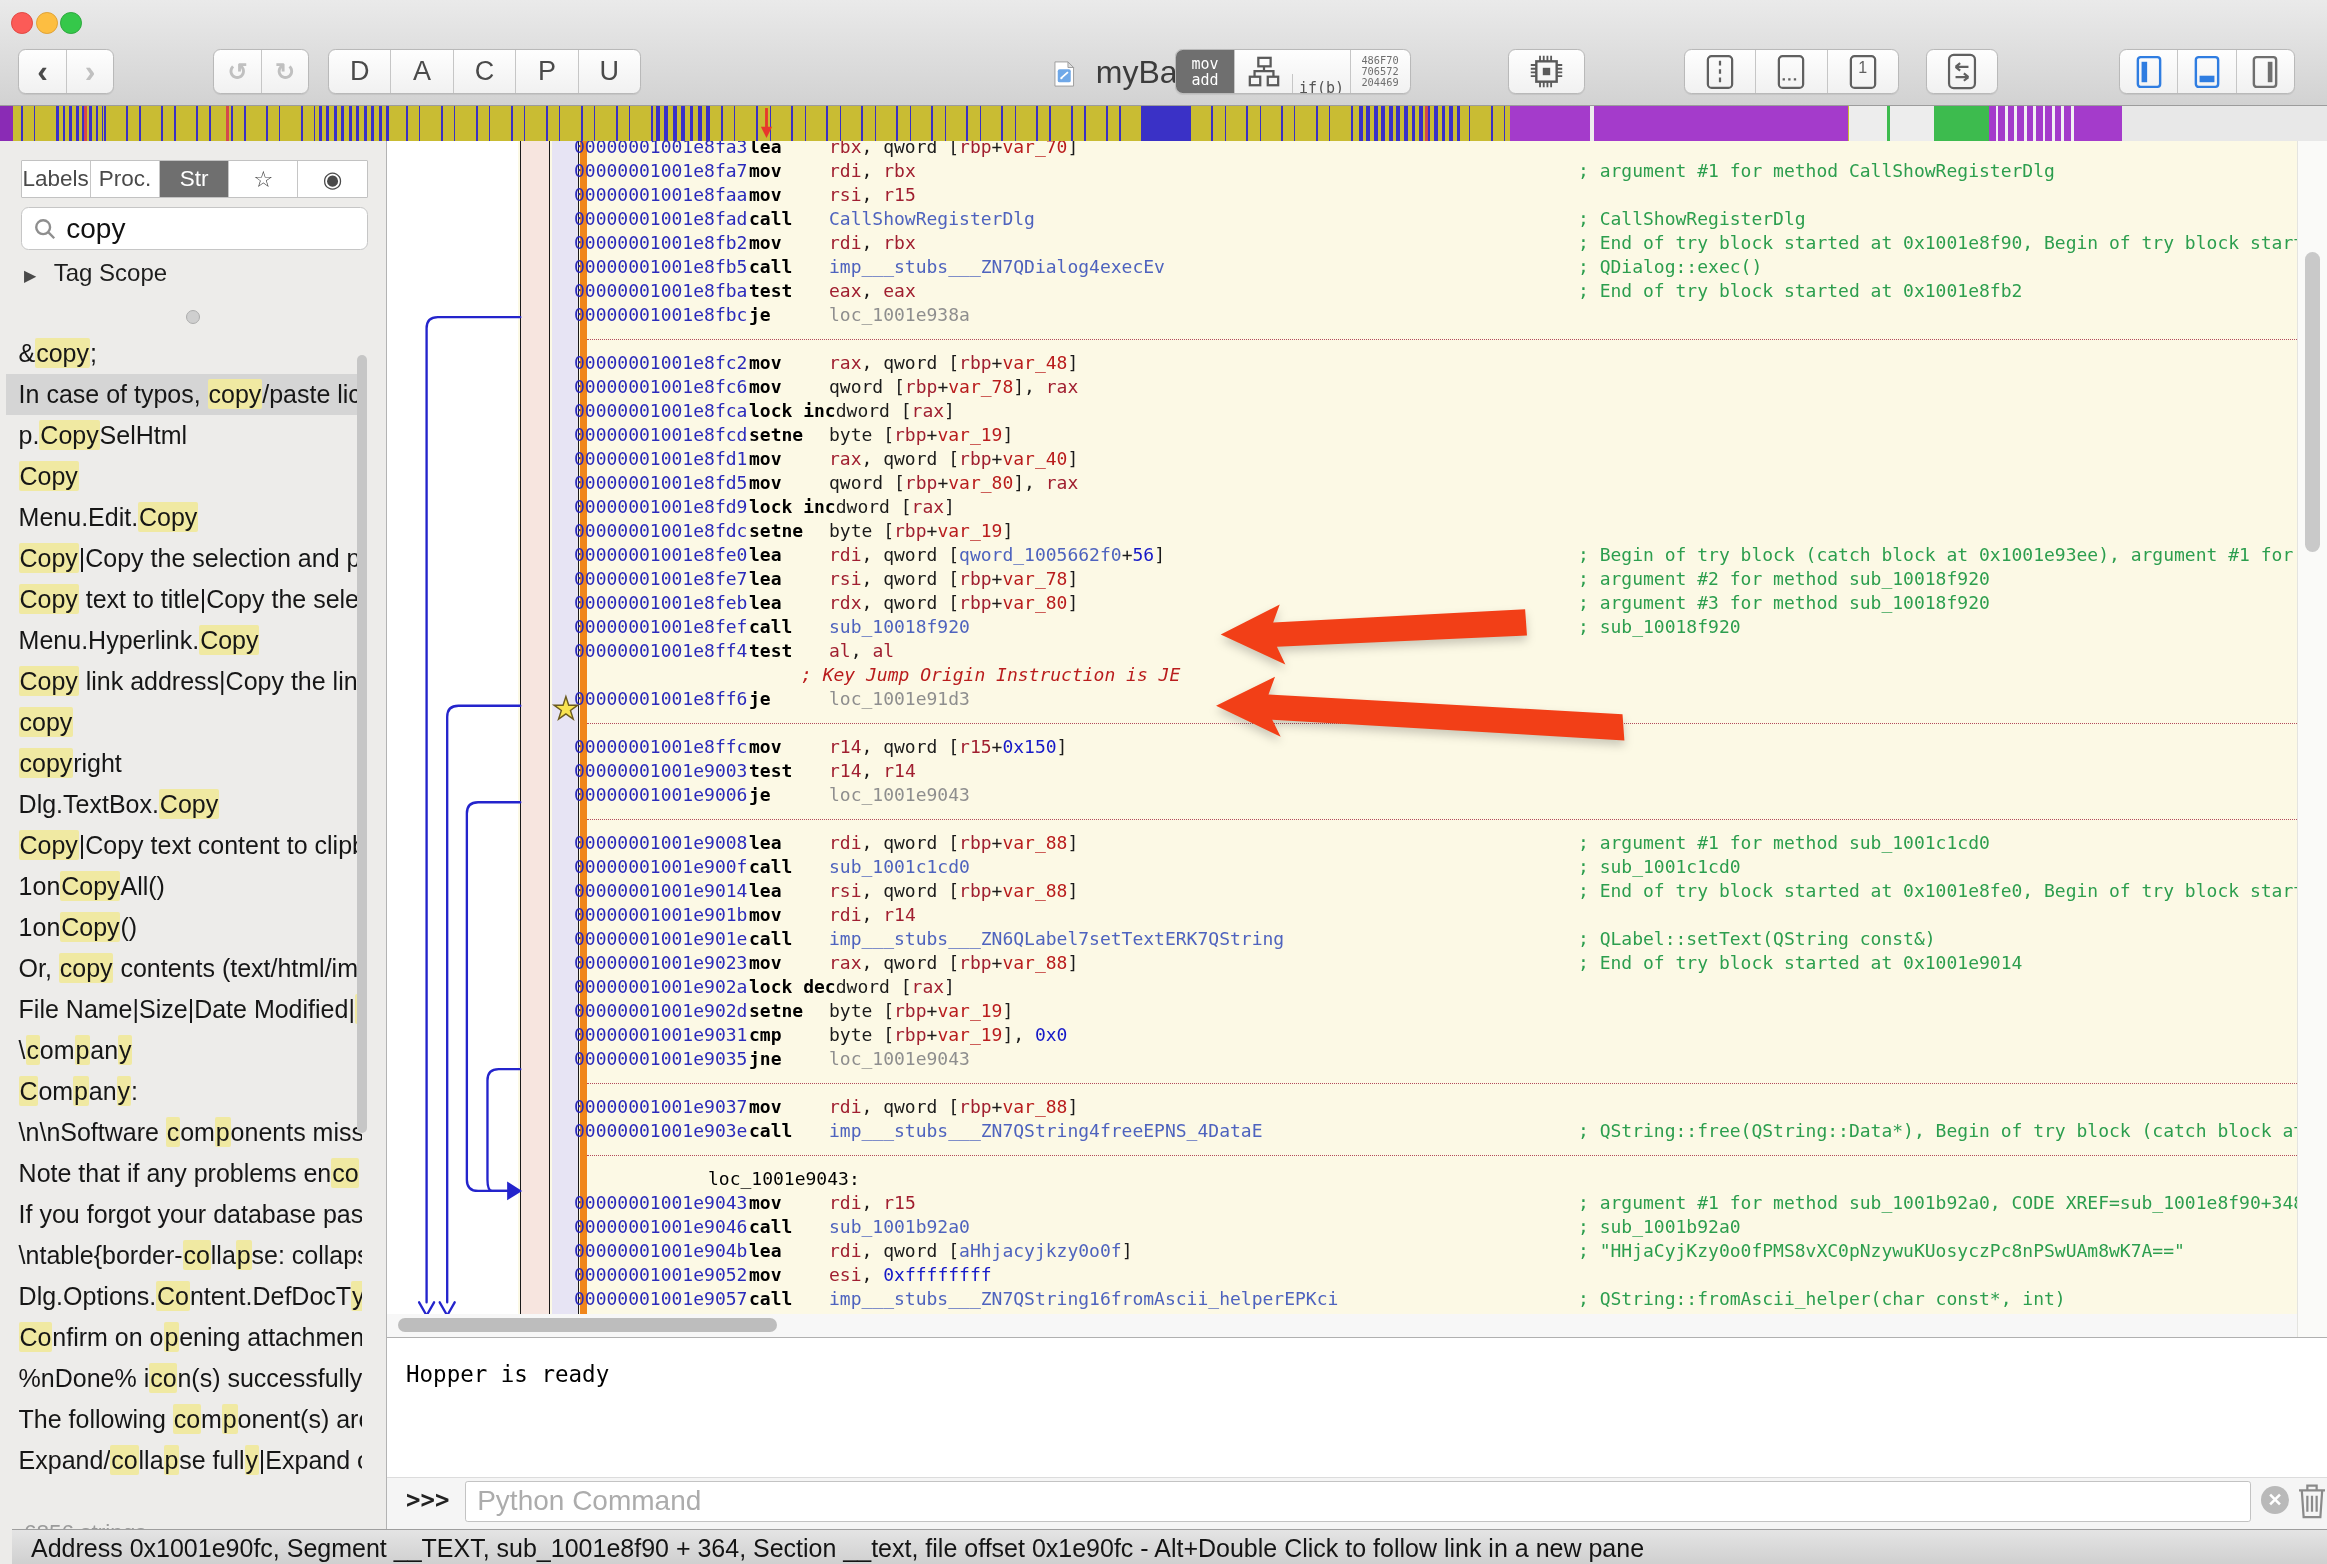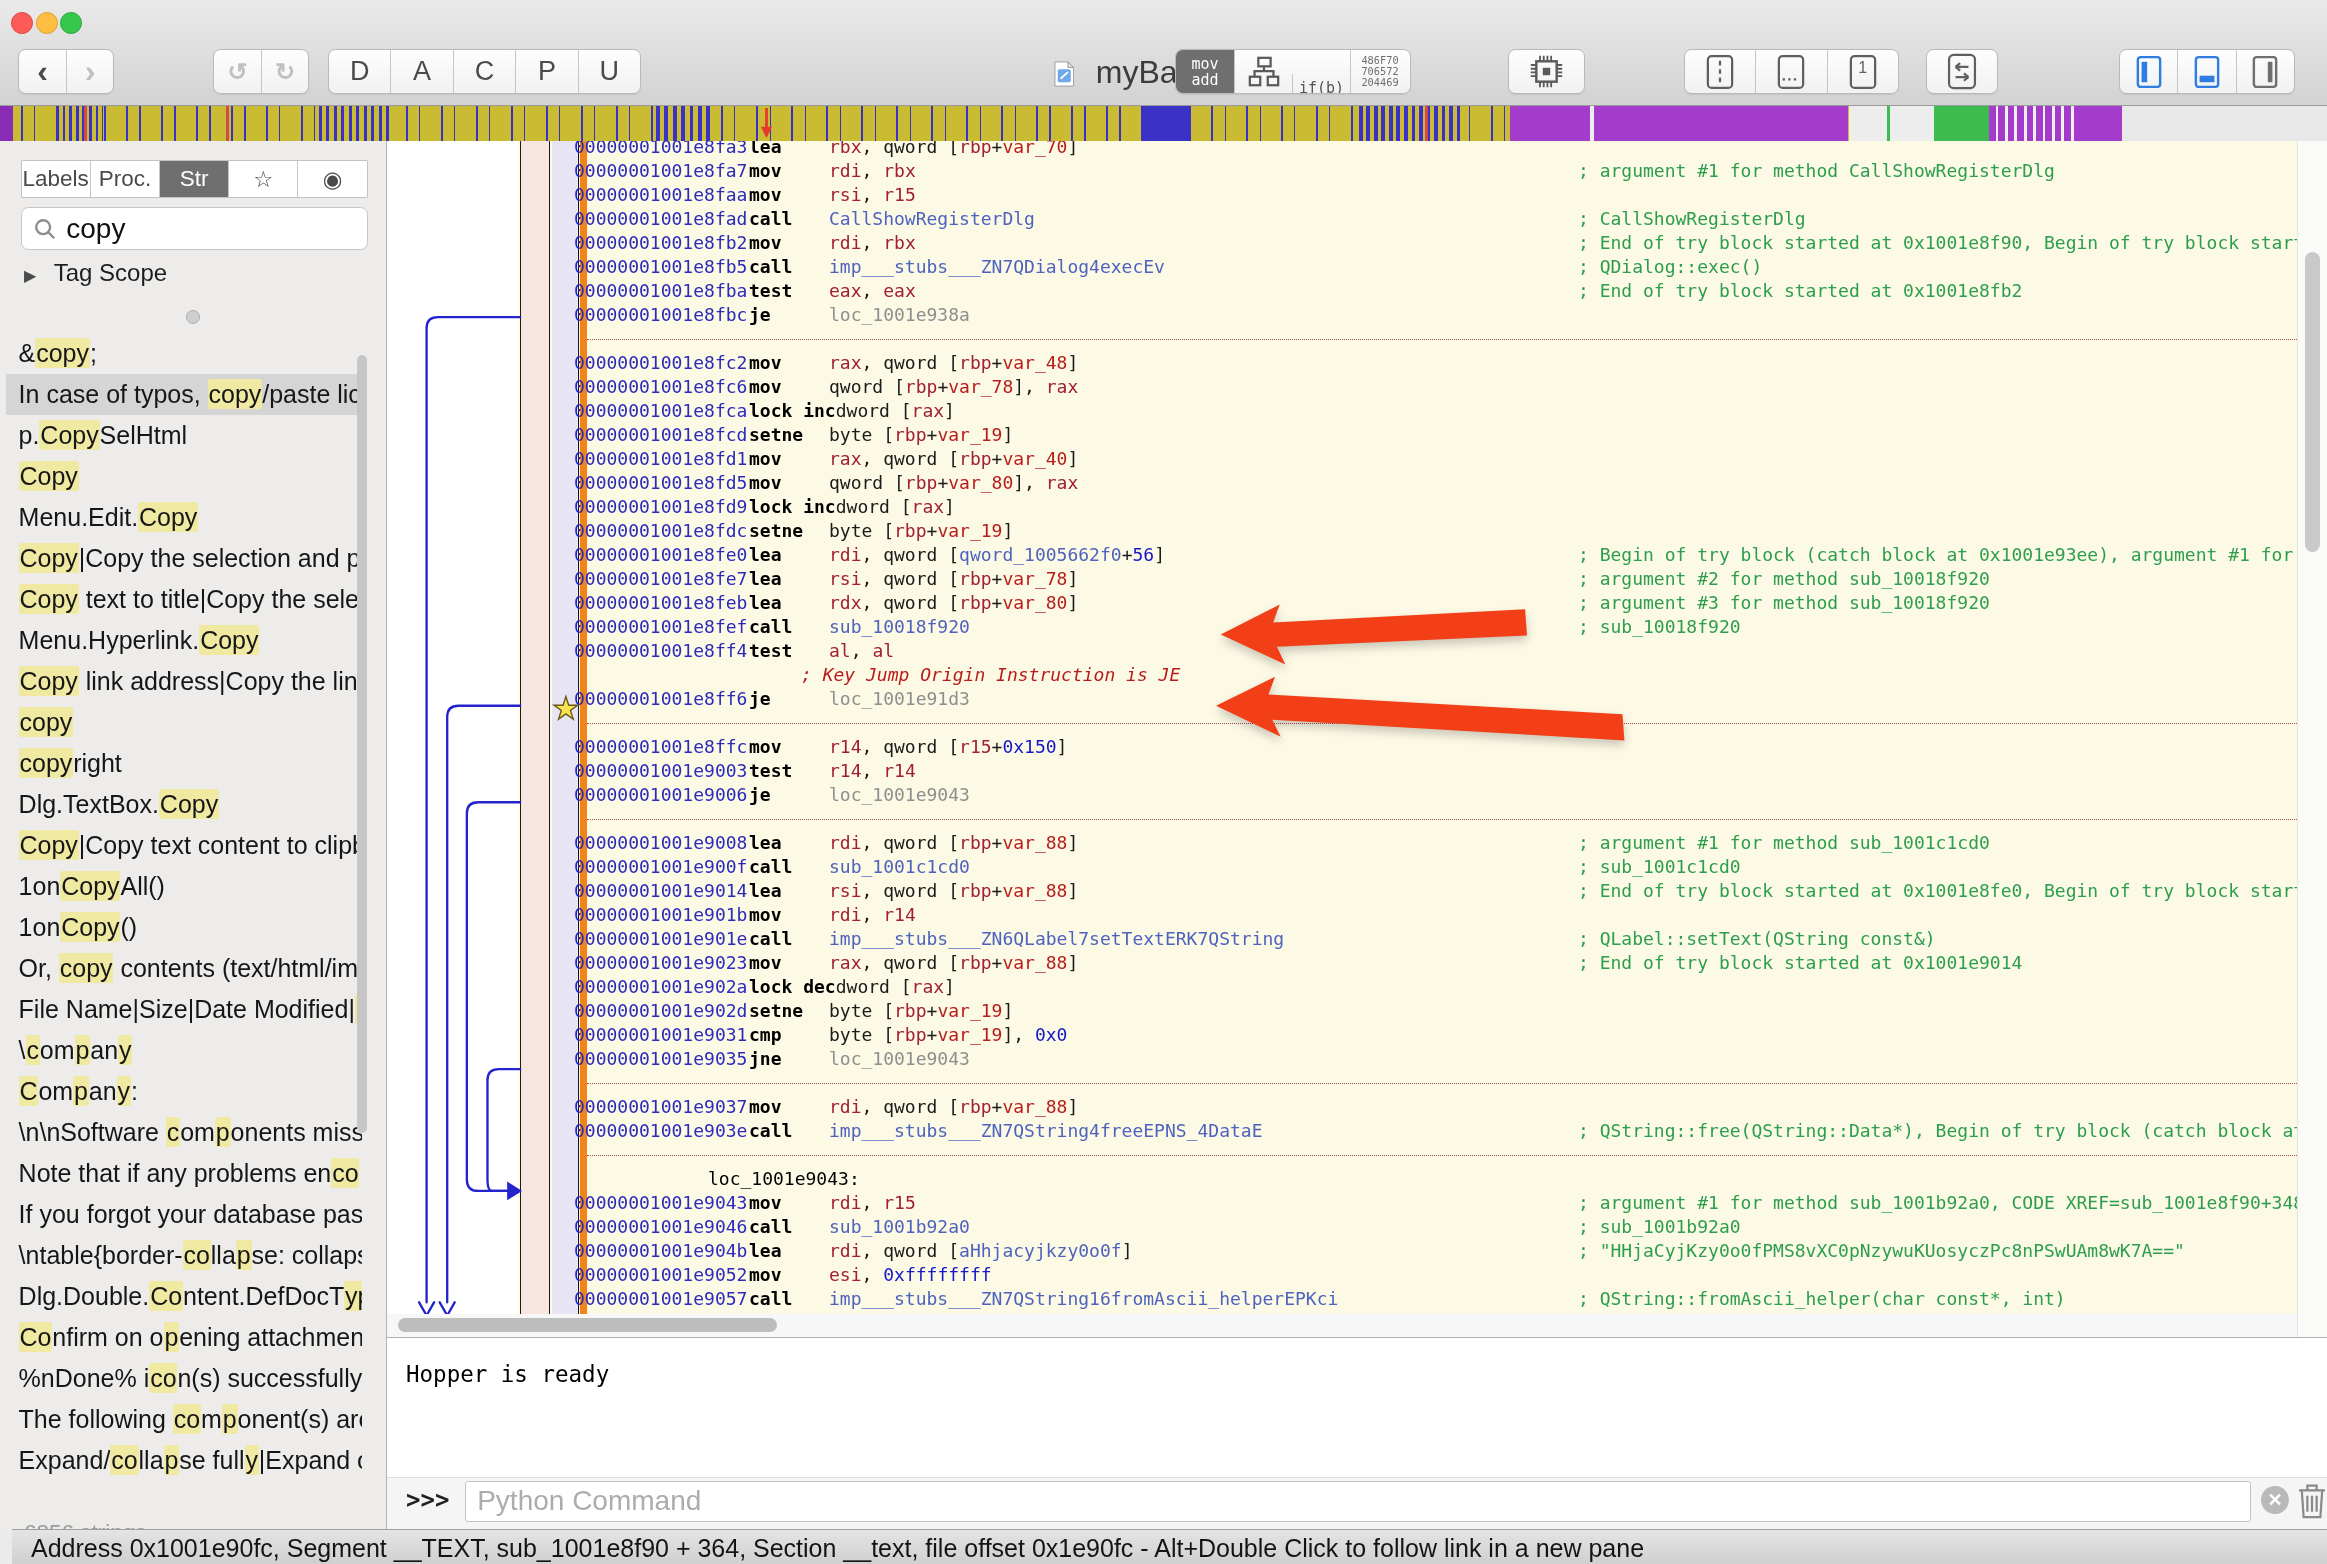--- a/index.html
+++ b/index.html
@@ -298,21 +298,21 @@
         <div class="srow"><span>1on</span><span class="hl">Copy</span><span>All()</span></div>
         <div class="srow"><span>1on</span><span class="hl">Copy</span><span>()</span></div>
         <div class="srow"><span>Or, </span><span class="hl">copy</span><span> contents (text/html/ima…</span></div>
         <div class="srow"><span>File Name|Size|Date Modified|</span><span class="hl">C…</span></div>
         <div class="srow"><span>\</span><span class="hl">c</span><span>om</span><span class="hl">p</span><span>an</span><span class="hl">y</span></div>
         <div class="srow"><span class="hl">C</span><span>om</span><span class="hl">p</span><span>an</span><span class="hl">y</span><span>:</span></div>
         <div class="srow"><span>\n\nSoftware </span><span class="hl">c</span><span>om</span><span class="hl">p</span><span>onents missi</span></div>
         <div class="srow"><span>Note that if any problems en</span><span class="hl">co</span></div>
         <div class="srow"><span>If you forgot your database pass</span></div>
         <div class="srow"><span>\ntable{border-</span><span class="hl">co</span><span>lla</span><span class="hl">p</span><span>se: collaps</span></div>
-        <div class="srow"><span>Dlg.Double.</span><span class="hl">Co</span><span>ntent.DefDocT</span><span class="hl">yp…</span></div>
+        <div class="srow"><span>Dlg.Options.</span><span class="hl">Co</span><span>ntent.DefDocT</span><span class="hl">yp…</span></div>
         <div class="srow"><span class="hl">Co</span><span>nfirm on o</span><span class="hl">p</span><span>ening attachment</span></div>
         <div class="srow"><span>%nDone% i</span><span class="hl">co</span><span>n(s) successfully e</span></div>
         <div class="srow"><span>The following </span><span class="hl">co</span><span>m</span><span class="hl">p</span><span>onent(s) are</span></div>
         <div class="srow"><span>Expand/</span><span class="hl">co</span><span>lla</span><span class="hl">p</span><span>se full</span><span class="hl">y</span><span>|Expand or…</span></div>
       </div>
     <div id="strcount">6856 strings</div>
     <div id="sb-scroll"></div>
   </div>
 
   <div id="main">

